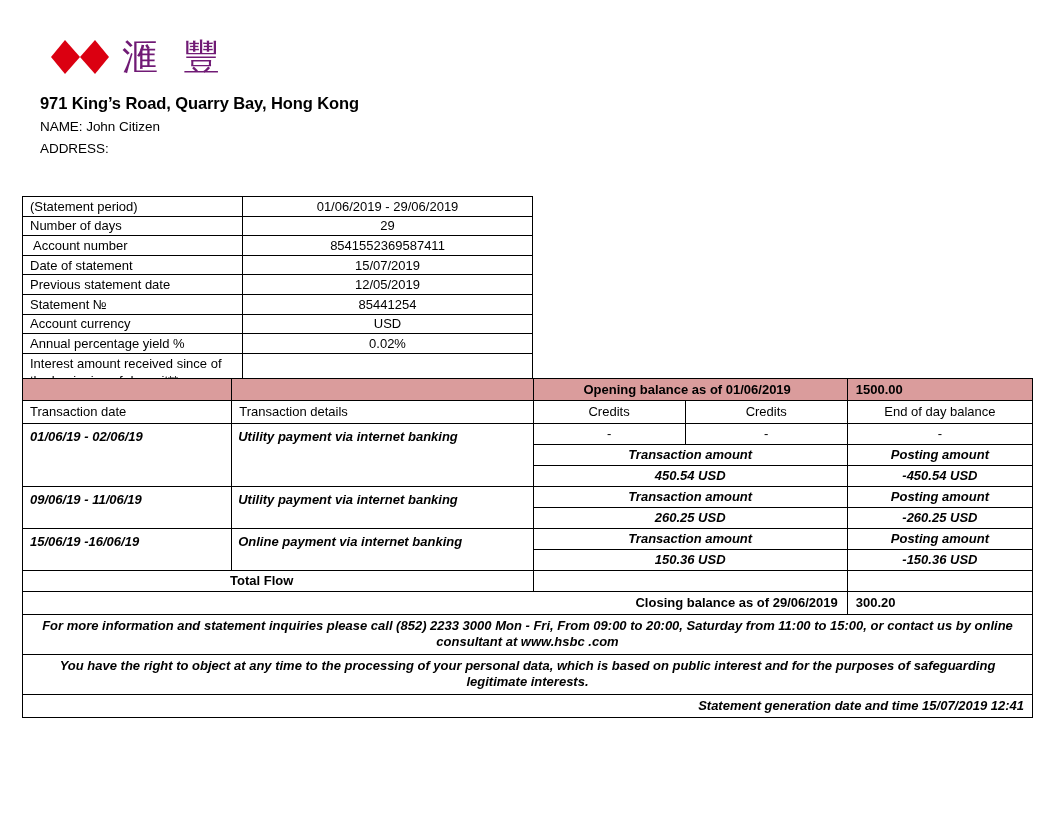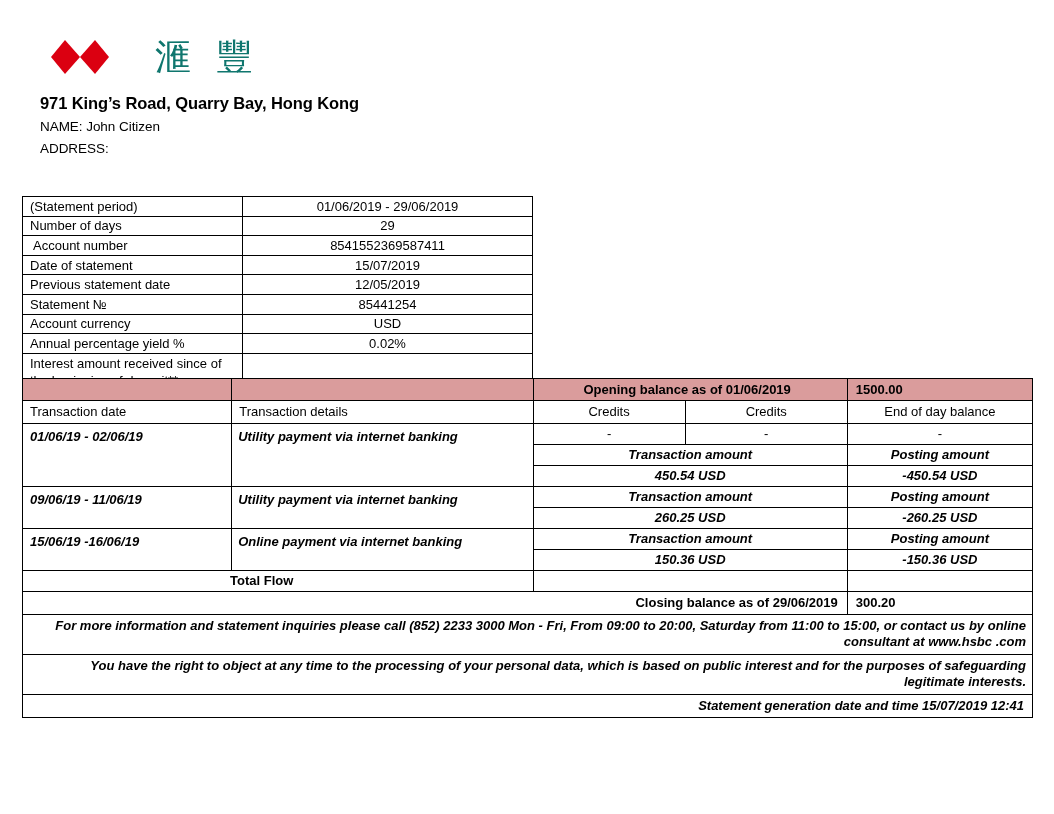--- a/index.html
+++ b/index.html
@@ -40,22 +40,21 @@
     height: 34px;
     margin-left: 11px;
     margin-right: 13px;
     flex: 0 0 auto;
   }
   .logo-cjk {
     font-family: "DejaVu Sans", sans-serif;
     font-size: 36px;
     line-height: 40px;
     letter-spacing: 7px;
-    color: #0f766e;
-    margin-left: 33px;
+    color: #701a75;
   }
   .addr {
     font-size: 16.5px;
     font-weight: 600;
     margin-top: 14px;
     letter-spacing: -0.1px;
   }
   .name-line, .address-line {
     font-size: 13.5px;
     margin-top: 6px;
@@ -167,21 +166,21 @@
     font-weight: bold;
     padding-right: 9px;
   }
   .closing-value {
     text-align: left;
     font-weight: bold;
     padding-left: 8px;
   }
 
   .note {
-    text-align: right;
+    text-align: center;
     font-style: italic;
     font-weight: bold;
     font-size: 13px;
     line-height: 21px;
     padding: 3px 6px 4px 6px;
   }
   .genline {
     text-align: right;
     font-style: italic;
     font-weight: bold;

